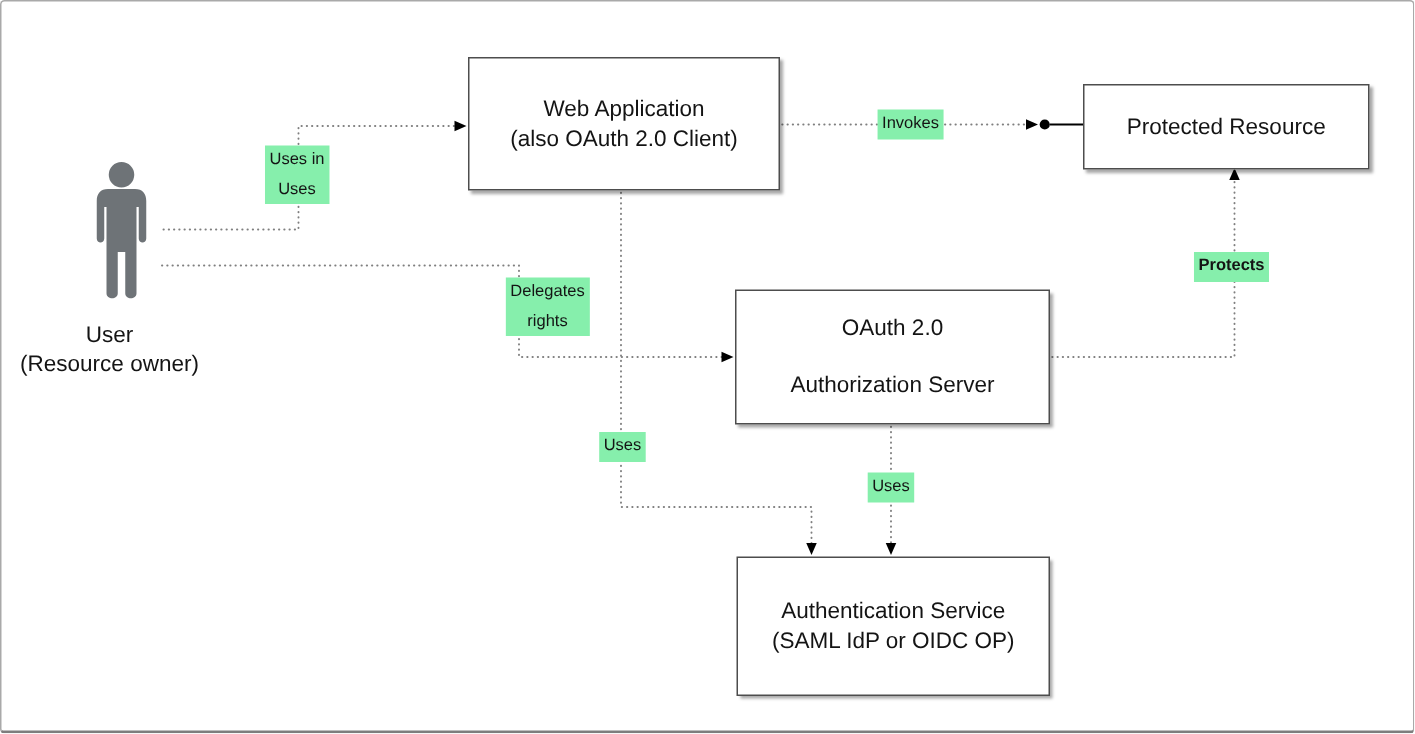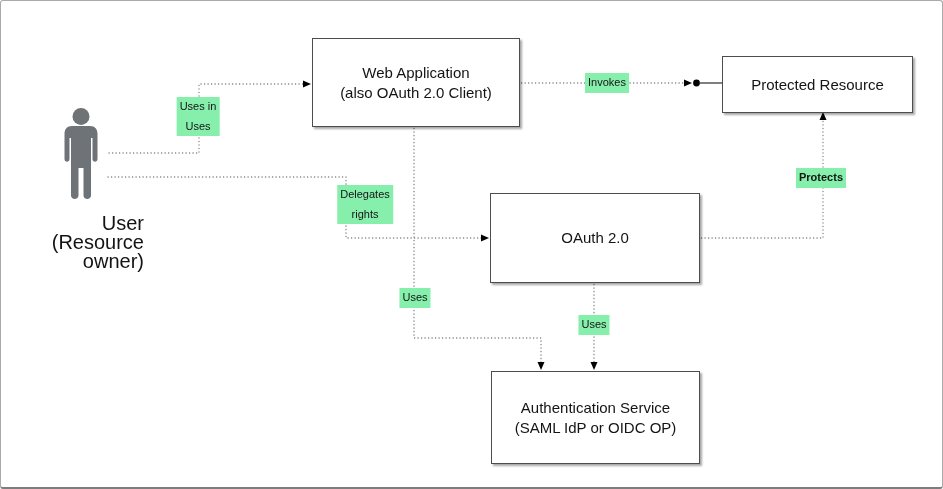--- a/index.html
+++ b/index.html
@@ -17,22 +17,22 @@
     display:flex;flex-direction:column;align-items:center;justify-content:center;
     font-size:15px;line-height:20px;text-align:center;color:#141414;
   }
   #node-web-app{left:311px;top:37px;width:206px;height:87px;}
   #node-protected{left:721px;top:55px;width:189px;height:55px;justify-content:center;}
   #node-oauth{left:489px;top:192px;width:208px;height:88px;gap:18px;}
   #node-auth{left:490px;top:370px;width:207px;height:91px;}
   .actor{position:absolute;left:60px;top:107px;width:40px;height:93px;}
   .actor svg{display:block;width:40px;height:93px;fill:#6e7377;}
   .actor-label{
-    position:absolute;left:1px;top:213px;width:142px;text-align:right;
-    font-size:20px;line-height:19px;color:#141414;
+    position:absolute;left:1px;top:213px;width:142px;text-align:center;
+    font-size:15px;line-height:19px;color:#141414;
   }
   .edge-label{
     position:absolute;transform:translateX(-50%);background:#86efac;
     padding:0 3px;font-size:11px;line-height:19.5px;text-align:center;color:#141414;white-space:nowrap;
   }
   #elabel-logs-in{left:197px;top:96px;}
   #elabel-delegates{left:344px;top:184px;margin-left:20px;}
   #elabel-invokes{left:606px;top:72px;}
   #elabel-protects{left:820px;top:167px;font-weight:bold;}
   #elabel-webapp-uses{left:414px;top:287px;}
@@ -81,20 +81,21 @@
     <div>Web Application</div>
     <div>(also OAuth 2.0 Client)</div>
   </div>
 
   <div class="node" id="node-protected">
     <div>Protected Resource</div>
   </div>
 
   <div class="node" id="node-oauth">
     <div>OAuth 2.0</div>
+    <div>Authorization Server</div>
   </div>
 
   <div class="node" id="node-auth">
     <div>Authentication Service</div>
     <div>(SAML IdP or OIDC OP)</div>
   </div>
 
   <div class="edge-label" id="elabel-logs-in">
     <div>Uses in</div>
     <div>Uses</div>

